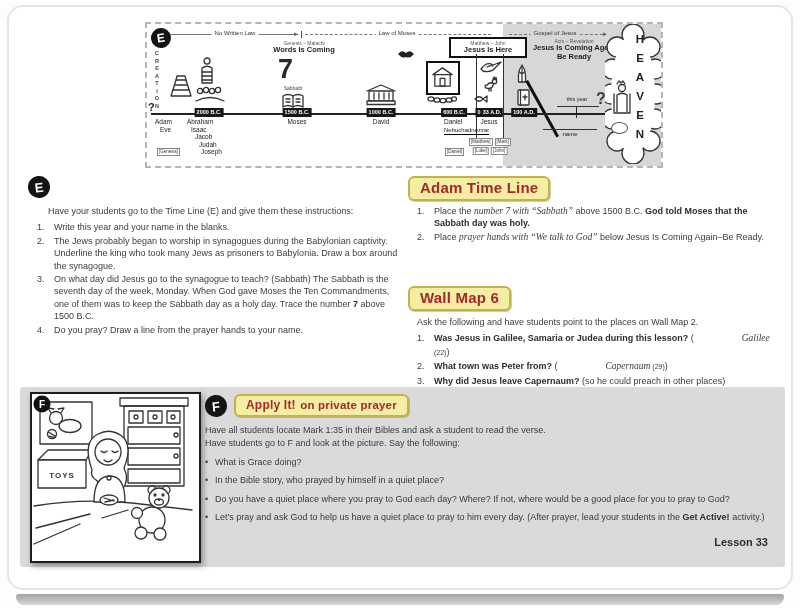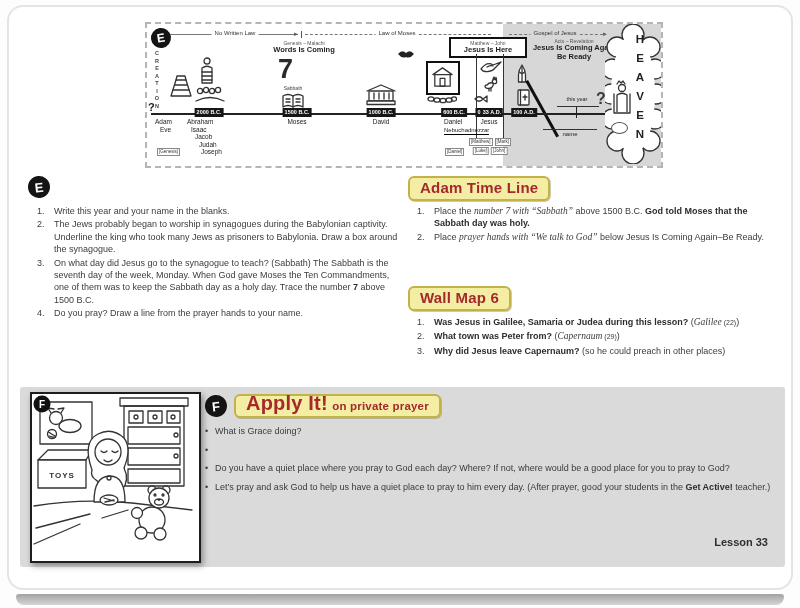--- a/index.html
+++ b/index.html
@@ -68,29 +68,29 @@
            box-shadow:1px 1px 0 rgba(120,105,30,.35);white-space:nowrap;}
   .body-col{position:absolute;font-size:9px;line-height:12.4px;color:#3c3c3c;}
   .intro{margin:0 0 4px 0;padding-left:20px;}
   .intro.tight{padding-left:9px;}
   .li{display:flex;margin-bottom:1px;padding-left:9px;}
   .li .n{width:17px;flex:none;}
   .li .t{flex:1;}
   b{color:#2d2d2d;}
   .it{font-family:"Liberation Serif",serif;font-style:italic;font-size:9.5px;}
   .ref{font-size:7px;}
-  .ans{font-family:"Liberation Serif",serif;font-style:italic;font-size:9.5px;}
+  .ans{font-family:"Liberation Serif",serif;font-style:italic;font-size:9.5px;margin-left:48px;}
 
   
   .apply{position:absolute;left:20px;top:387px;width:765px;height:180px;background:#dadada;border-radius:3px;}
   .pic{position:absolute;left:10px;top:5px;width:167px;height:167px;background:#fff;border:2px solid #1d1d1d;
        box-shadow:2px 3px 6px rgba(0,0,0,.38);}
   .apply-body{position:absolute;left:185px;top:7px;right:10px;font-size:9px;line-height:13px;color:#3a3a3a;}
   .apply-hdr{display:flex;align-items:center;gap:7px;margin-bottom:7px;}
-  .apply-title{font-size:20px;}
+  .apply-title{font-size:12px;}
   .apply-sub{font-weight:bold;font-size:11.5px;}
   .apline{margin:0;}
   .b{display:flex;margin-top:5.5px;}
   .b .dot{width:10px;flex:none;}
   .footer{position:absolute;right:32px;top:536px;font-size:11px;font-weight:bold;color:#2e2e2e;}
   svg text{font-family:"Liberation Sans",sans-serif;}
 </style>
 </head>
 <body>
 
@@ -299,20 +299,21 @@
         <path class="ln" d="M3,14 L3,33 M19,14 L19,33 M3,33 L19,33"></path>
       </svg>
   </div>
   <div class="bubble"></div>
 </div>
 
 <div class="hdr-row" style="left:28px;top:176px;">
   <div class="badge sec-badge">E</div>
 </div>
 <div class="body-col" style="left:28px;top:205px;width:372px;">
+  <p class="intro">Have your students go to the Time Line (E) and give them these instructions:</p>
   <div class="li">
     <span class="n">1.</span>
     <span class="t">Write this year and your name in the blanks.</span>
   </div>
   <div class="li">
     <span class="n">2.</span>
     <span class="t">The Jews probably began to worship in synagogues during the Babylonian captivity. Underline the king who took many Jews as prisoners to Babylonia. Draw a box around the synagogue.</span>
   </div>
   <div class="li">
     <span class="n">3.</span>
@@ -335,20 +336,21 @@
   <div class="li">
     <span class="n">2.</span>
     <span class="t"><span>Place </span><span class="it">prayer hands with “We talk to God”</span><span> below Jesus Is Coming Again–Be Ready.</span></span>
   </div>
 </div>
 
 <div class="hdr-row" style="left:408px;top:286px;">
   <span class="hdr-box">Wall Map 6</span>
 </div>
 <div class="body-col" style="left:408px;top:316px;width:374px;">
+  <p class="intro tight">Ask the following and have students point to the places on Wall Map 2.</p>
   <div class="li">
     <span class="n">1.</span>
     <span class="t"><b>Was Jesus in Galilee, Samaria or Judea during this lesson?</b><span> (</span><span class="ans">Galilee</span><span class="ref"> (22)</span><span>)</span></span>
   </div>
   <div class="li">
     <span class="n">2.</span>
     <span class="t"><b>What town was Peter from?</b><span> (</span><span class="ans">Capernaum</span><span class="ref"> (29)</span><span>)</span></span>
   </div>
   <div class="li">
     <span class="n">3.</span>
@@ -415,31 +417,34 @@
         <circle class="fw" cx="109" cy="139" r="6"></circle>
           <circle class="fw" cx="128" cy="140" r="6"></circle>
       </g>
     </svg>
   </div>
   <div class="apply-body">
     <div class="apply-hdr">
       <div class="badge sec-badge">F</div>
       <span class="hdr-box"><span class="apply-title">Apply It!</span> <span class="apply-sub">on private prayer</span></span>
     </div>
+    <p class="apline">Have all students locate Mark 1:35 in their Bibles and ask a student to read the verse.</p>
+    <p class="apline">Have students go to F and look at the picture. Say the following:</p>
     <div class="b">
       <span class="dot">•</span>
       <span>What is Grace doing?</span>
     </div>
     <div class="b">
       <span class="dot">•</span>
+      <span>In the Bible story, who prayed by himself in a quiet place?</span>
     </div>
     <div class="b">
       <span class="dot">•</span>
       <span>Do you have a quiet place where you pray to God each day? Where? If not, where would be a good place for you to pray to God?</span>
     </div>
     <div class="b">
       <span class="dot">•</span>
-      <span><span>Let’s pray and ask God to help us have a quiet place to pray to him every day. (After prayer, good your students in the </span><b>Get Active!</b><span> teacher.)</span></span>
+      <span><span>Let’s pray and ask God to help us have a quiet place to pray to him every day. (After prayer, lead your students in the </span><b>Get Active!</b><span> activity.)</span></span>
     </div>
   </div>
 </div>
 
 <div class="footer">Lesson 33</div>
 
 </body></html>

